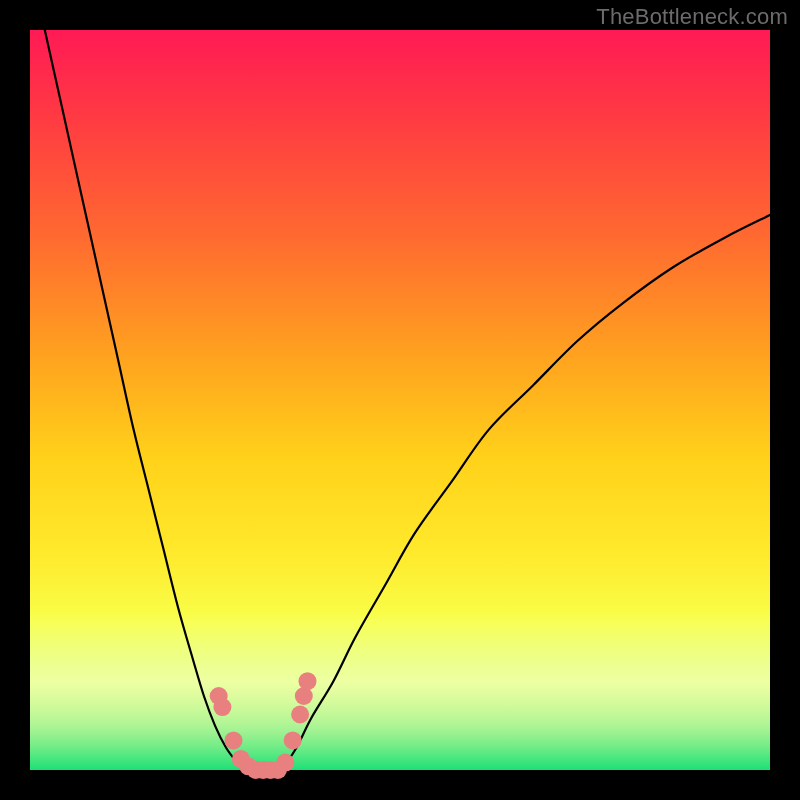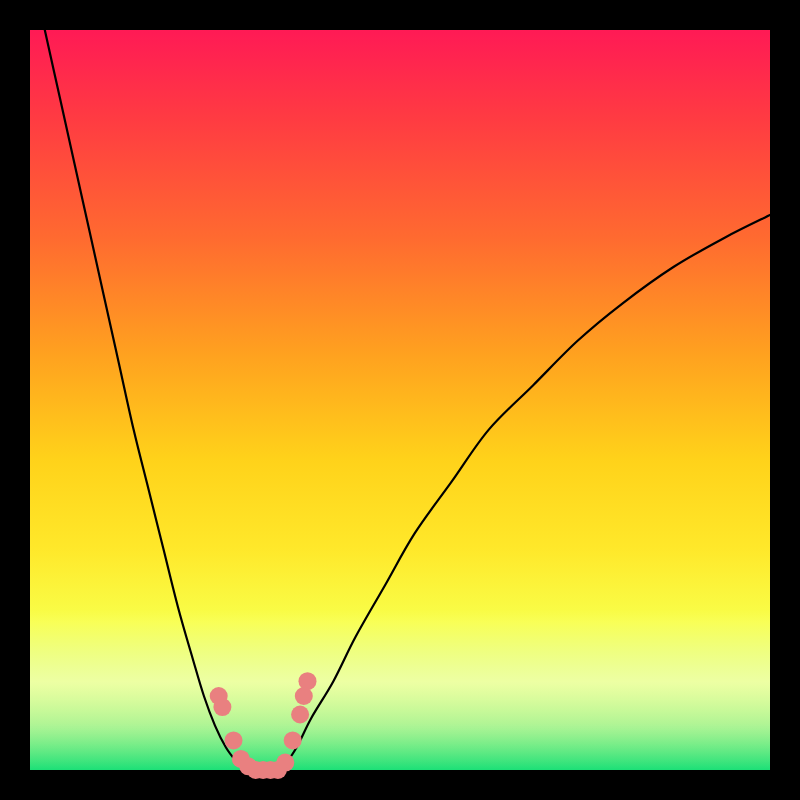--- a/index.html
+++ b/index.html
@@ -66,20 +66,21 @@
     top: 0;
     width: 740px;
     height: 740px;
     overflow: visible;
   }
 </style>
 </head>
 <body>
 
 <div class="frame">
+  <div class="watermark">TheBottleneck.com</div>
   <div class="plot">
     <div class="haze"></div>
     <svg class="curves" viewBox="0 0 740 740" preserveAspectRatio="none">
       <g id="curve-layer">
           <path d="M 14.8,0 C 17.266666666666666,11.100000000000003 24.666666666666668,44.40000000000002 29.6,66.60000000000002 C 34.53333333333333,88.80000000000003 39.46666666666667,111.00000000000004 44.4,133.20000000000005 C 49.33333333333333,155.40000000000006 54.266666666666666,177.60000000000008 59.2,199.80000000000007 C 64.13333333333334,222.00000000000006 69.06666666666666,244.2 74,266.4 C 78.93333333333334,288.59999999999997 83.86666666666666,310.79999999999995 88.8,332.99999999999994 C 93.73333333333333,355.19999999999993 98.66666666666667,378.63333333333327 103.60000000000001,399.59999999999997 C 108.53333333333335,420.56666666666666 113.46666666666667,439.06666666666666 118.4,458.8 C 123.33333333333334,478.53333333333336 128.26666666666665,498.26666666666665 133.2,518 C 138.13333333333333,537.7333333333333 143.06666666666666,558.7 148,577.2 C 152.93333333333334,595.7 158.48333333333335,614.2 162.8,629 C 167.11666666666667,643.8 170.2,654.9 173.89999999999998,666 C 177.59999999999997,677.1 181.29999999999998,686.9666666666667 185,695.6 C 188.70000000000002,704.2333333333333 192.40000000000003,711.6333333333333 196.10000000000002,717.8 C 199.8,723.9666666666666 204.11666666666667,728.9 207.20000000000002,732.6 C 210.28333333333336,736.3000000000001 213.36666666666667,738.7666666666667 214.6,740" fill="none" stroke="#000000" stroke-width="2.2" stroke-linecap="round"></path>
           <path d="M 251.60000000000002,740 C 254.0666666666667,736.3 261.46666666666664,726.4333333333333 266.4,717.8 C 271.3333333333333,709.1666666666666 275.0333333333333,699.3000000000001 281.2,688.2 C 287.3666666666667,677.1 296,664.7666666666668 303.4,651.2 C 310.79999999999995,637.6333333333333 316.9666666666667,622.8333333333333 325.6,606.8 C 334.23333333333335,590.7666666666667 345.3333333333333,572.2666666666667 355.2,555 C 365.06666666666666,537.7333333333333 373.70000000000005,520.4666666666667 384.8,503.2 C 395.9,485.93333333333334 409.46666666666664,468.66666666666663 421.79999999999995,451.4 C 434.13333333333327,434.1333333333333 445.23333333333335,415.6333333333333 458.8,399.59999999999997 C 472.3666666666667,383.5666666666666 488.40000000000003,370 503.20000000000005,355.2 C 518,340.4 532.8000000000001,324.3666666666667 547.6,310.8 C 562.4,297.23333333333335 575.9666666666667,286.1333333333333 592,273.8 C 608.0333333333333,261.4666666666667 626.5333333333333,247.89999999999995 643.8,236.79999999999995 C 661.0666666666666,225.69999999999996 679.5666666666666,215.83333333333337 695.5999999999999,207.20000000000005 C 711.6333333333332,198.56666666666672 732.6,188.70000000000002 740,185" fill="none" stroke="#000000" stroke-width="2.2" stroke-linecap="round"></path>
           <path d="M 214.6,740 C 215.83333333333331,740 219.53333333333333,740 222,740 C 224.46666666666667,740 226.93333333333334,740 229.4,740 C 231.86666666666667,740 234.33333333333334,740 236.8,740 C 239.26666666666668,740 241.73333333333335,740 244.20000000000002,740 C 246.66666666666669,740 250.36666666666667,740 251.60000000000002,740" fill="none" stroke="#000000" stroke-width="2" stroke-linecap="round"></path>
         </g>
       <g id="dot-layer">
           <circle cx="188.70000000000002" cy="666" r="9" fill="#e98080"></circle>

